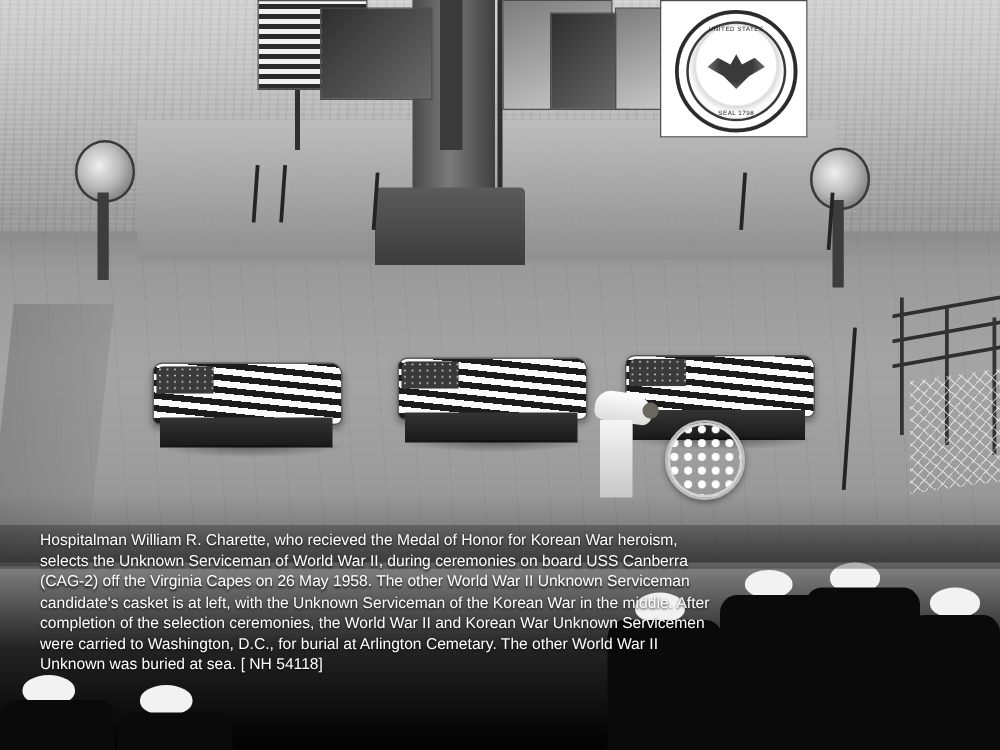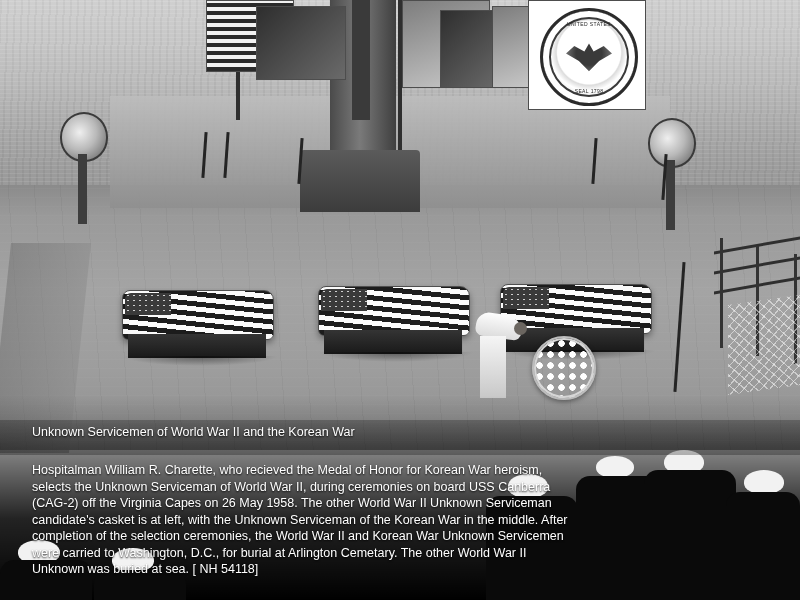--- a/index.html
+++ b/index.html
@@ -483,18 +483,17 @@
     <div class="fg-body" style="left:644px;top:470px;width:92px;height:130px;"></div>
     <div class="fg-head" style="left:744px;top:470px;width:40px;height:24px;"></div>
     <div class="fg-body" style="left:726px;top:492px;width:74px;height:108px;"></div>
     <div class="fg-head" style="left:18px;top:540px;width:42px;height:24px;"></div>
     <div class="fg-body" style="left:0px;top:560px;width:92px;height:40px;"></div>
     <div class="fg-head" style="left:112px;top:548px;width:42px;height:24px;"></div>
     <div class="fg-body" style="left:94px;top:570px;width:92px;height:30px;"></div>
     <div class="deck-shadow"></div>
 
     <div id="caption-block">
-      <div id="caption-title">Unknown Servicemen of World War II and the Korean War</div>
       <div id="caption-body">Hospitalman William R. Charette, who recieved the Medal of Honor for Korean War heroism, selects the Unknown Serviceman of World War II, during ceremonies on board USS Canberra (CAG-2) off the Virginia Capes on 26 May 1958. The other World War II Unknown Serviceman candidate's casket is at left, with the Unknown Serviceman of the Korean War in the middle. After completion of the selection ceremonies, the World War II and Korean War Unknown Servicemen were carried to Washington, D.C., for burial at Arlington Cemetary. The other World War II Unknown was buried at sea. [ NH 54118]</div>
     </div>
 
   </div>
 </div>
 
 </body></html>

